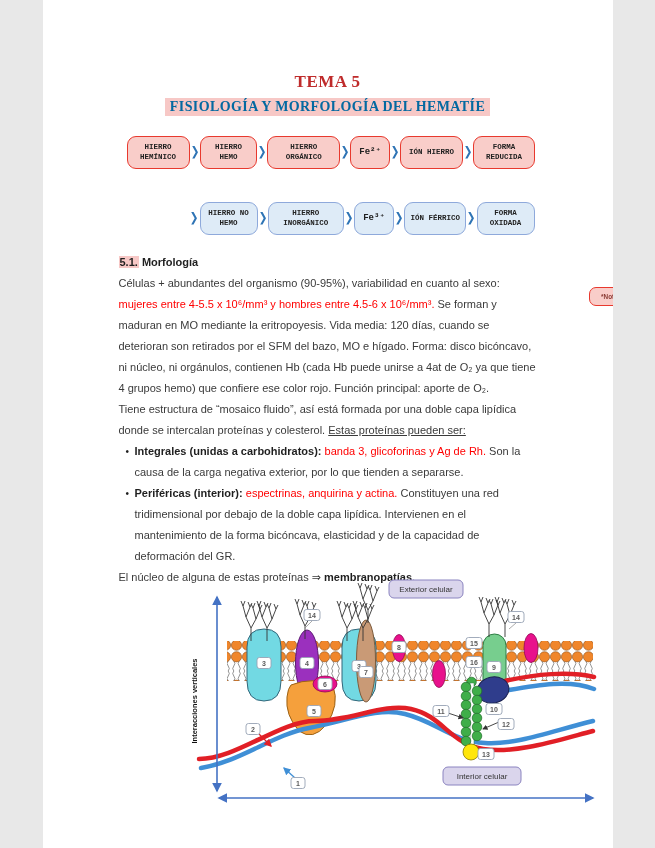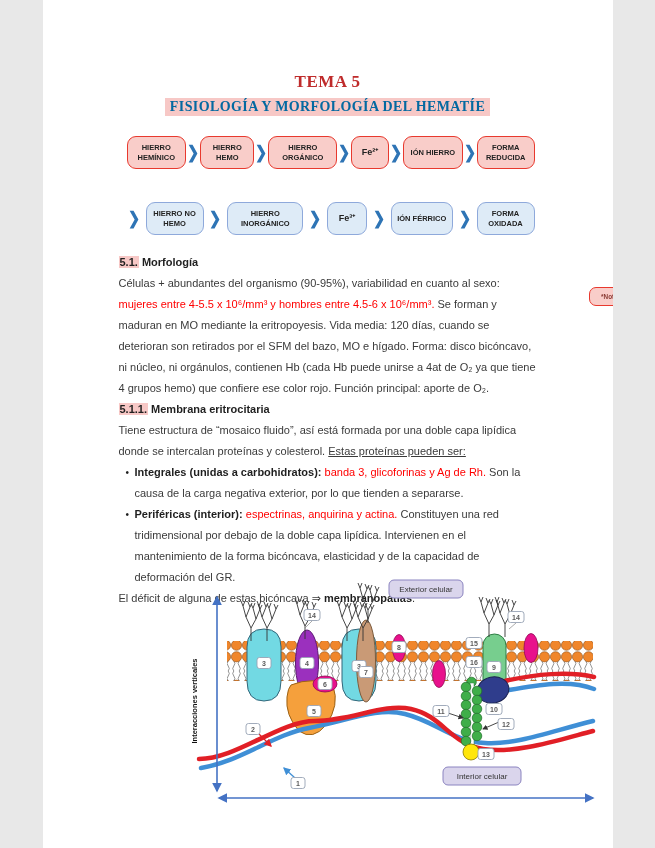--- a/index.html
+++ b/index.html
@@ -3,21 +3,21 @@
 <meta charset="utf-8">
 <style>
   html,body{margin:0;padding:0;background:#e8e8e8;}
   .page{position:relative;width:570px;height:848px;background:#ffffff;overflow:hidden;
         font-family:"Liberation Sans",sans-serif;color:#3a3a3a;margin:0 auto;}
   .title{margin:0;padding-top:72px;text-align:center;font-family:"Liberation Serif",serif;
          font-size:17px;font-weight:bold;color:#BF2B2B;letter-spacing:.5px;}
   .subtitle-wrap{text-align:center;margin-top:5px;}
   .subtitle{display:inline-block;background:#F7C8C6;color:#0369a1;font-family:"Liberation Serif",serif;
             font-weight:bold;font-size:14px;padding:1px 5px;letter-spacing:.4px;}
-  .flowrow{display:flex;align-items:center;justify-content:space-between;margin:0 78px 0 84px;}
+  .flowrow{display:flex;align-items:center;justify-content:flex-end;margin:0 78px 0 84px;font-family:Liberation Mono, monospace;}
   .flowrow.r1{margin-top:20px;}
   .flowrow.r2{margin-top:33px;}
   .fbox{box-sizing:border-box;display:flex;align-items:center;justify-content:center;text-align:center;
         border-radius:9px;font-size:7.5px;font-weight:bold;line-height:1.3;color:#222;
         min-height:33px;padding:2px 3px;}
   .pinkbox{background:#F9CDC9;border:1.6px solid #E8392E;}
   .bluebox{background:#DEEBF7;border:1.6px solid #8EA9DB;}
   .w64{width:64px}.w58{width:58px}.w74{width:74px}.w40{width:40px}.w62{width:62px}.w68{width:68px}.w76{width:76px}
   .fe{font-size:9px;}
   .chev{color:#2E74B5;font-size:17px;font-weight:bold;line-height:1;transform:scaleX(.85);}
@@ -74,31 +74,30 @@
     <div class="fbox bluebox w62">IÓN FÉRRICO</div>
     <span class="chev">❯</span>
     <div class="fbox bluebox w58">FORMA OXIDADA</div>
   </div>
 
   <div class="note">*Nota: mm³ = µL; dm³ = L</div>
 
   <div class="body">
     <div class="para"><span class="b hl">5.1.</span><span class="b"> Morfología</span></div>
     <div class="para"><span>Células + abundantes del organismo (90-95%), variabilidad en cuanto al sexo: </span><span class="red">mujeres entre 4-5.5 x 10⁶/mm³ y hombres entre 4.5-6 x 10⁶/mm³.</span><span> Se forman y maduran en MO mediante la eritropoyesis. Vida media: 120 días, cuando se deterioran son retirados por el SFM del bazo, MO e hígado. Forma: disco bicóncavo, ni núcleo, ni orgánulos, contienen Hb (cada Hb puede unirse a 4at de O₂ ya que tiene 4 grupos hemo) que confiere ese color rojo. Función principal: aporte de O₂.</span></div>
-    <div class="para"><span class="b hl">5.1.1.</span><span class="b"> Membrana eritrocitaria</span></div>
     <div class="para"><span>Tiene estructura de “mosaico fluido”, así está formada por una doble capa lipídica donde se intercalan proteínas y colesterol. </span><span class="u">Estas proteínas pueden ser:</span></div>
     <div class="bullet">
       <span class="dot">•</span>
       <span class="btext"><span class="b">Integrales (unidas a carbohidratos): </span><span class="red">banda 3, glicoforinas y Ag de Rh.</span><span> Son la causa de la carga negativa exterior, por lo que tienden a separarse.</span></span>
     </div>
     <div class="bullet">
       <span class="dot">•</span>
       <span class="btext"><span class="b">Periféricas (interior): </span><span class="red">espectrinas, anquirina y actina.</span><span> Constituyen una red tridimensional por debajo de la doble capa lipídica. Intervienen en el mantenimiento de la forma bicóncava, elasticidad y de la capacidad de deformación del GR.</span></span>
     </div>
-    <div class="para"><span>El déficit de alguna de estas bicóncava ⇒ </span><span class="b">membranopatías</span><span>.</span></div>
+    <div class="para"><span>El núcleo de alguna de estas proteínas ⇒ </span><span class="b">membranopatías</span><span>.</span></div>
   </div>
 
   <div class="diagram">
     <svg width="412" height="252" viewBox="0 0 412 252">
       <defs>
         <marker id="mB" markerWidth="9" markerHeight="9" refX="5" refY="3" orient="auto-start-reverse" markerUnits="strokeWidth">
           <path d="M0,0 L6,3 L0,6 Z" fill="#4472C4"></path>
         </marker>
         <marker id="mR" markerWidth="9" markerHeight="9" refX="5" refY="3" orient="auto" markerUnits="strokeWidth">
           <path d="M0,0 L6,3 L0,6 Z" fill="#E11F26"></path>

